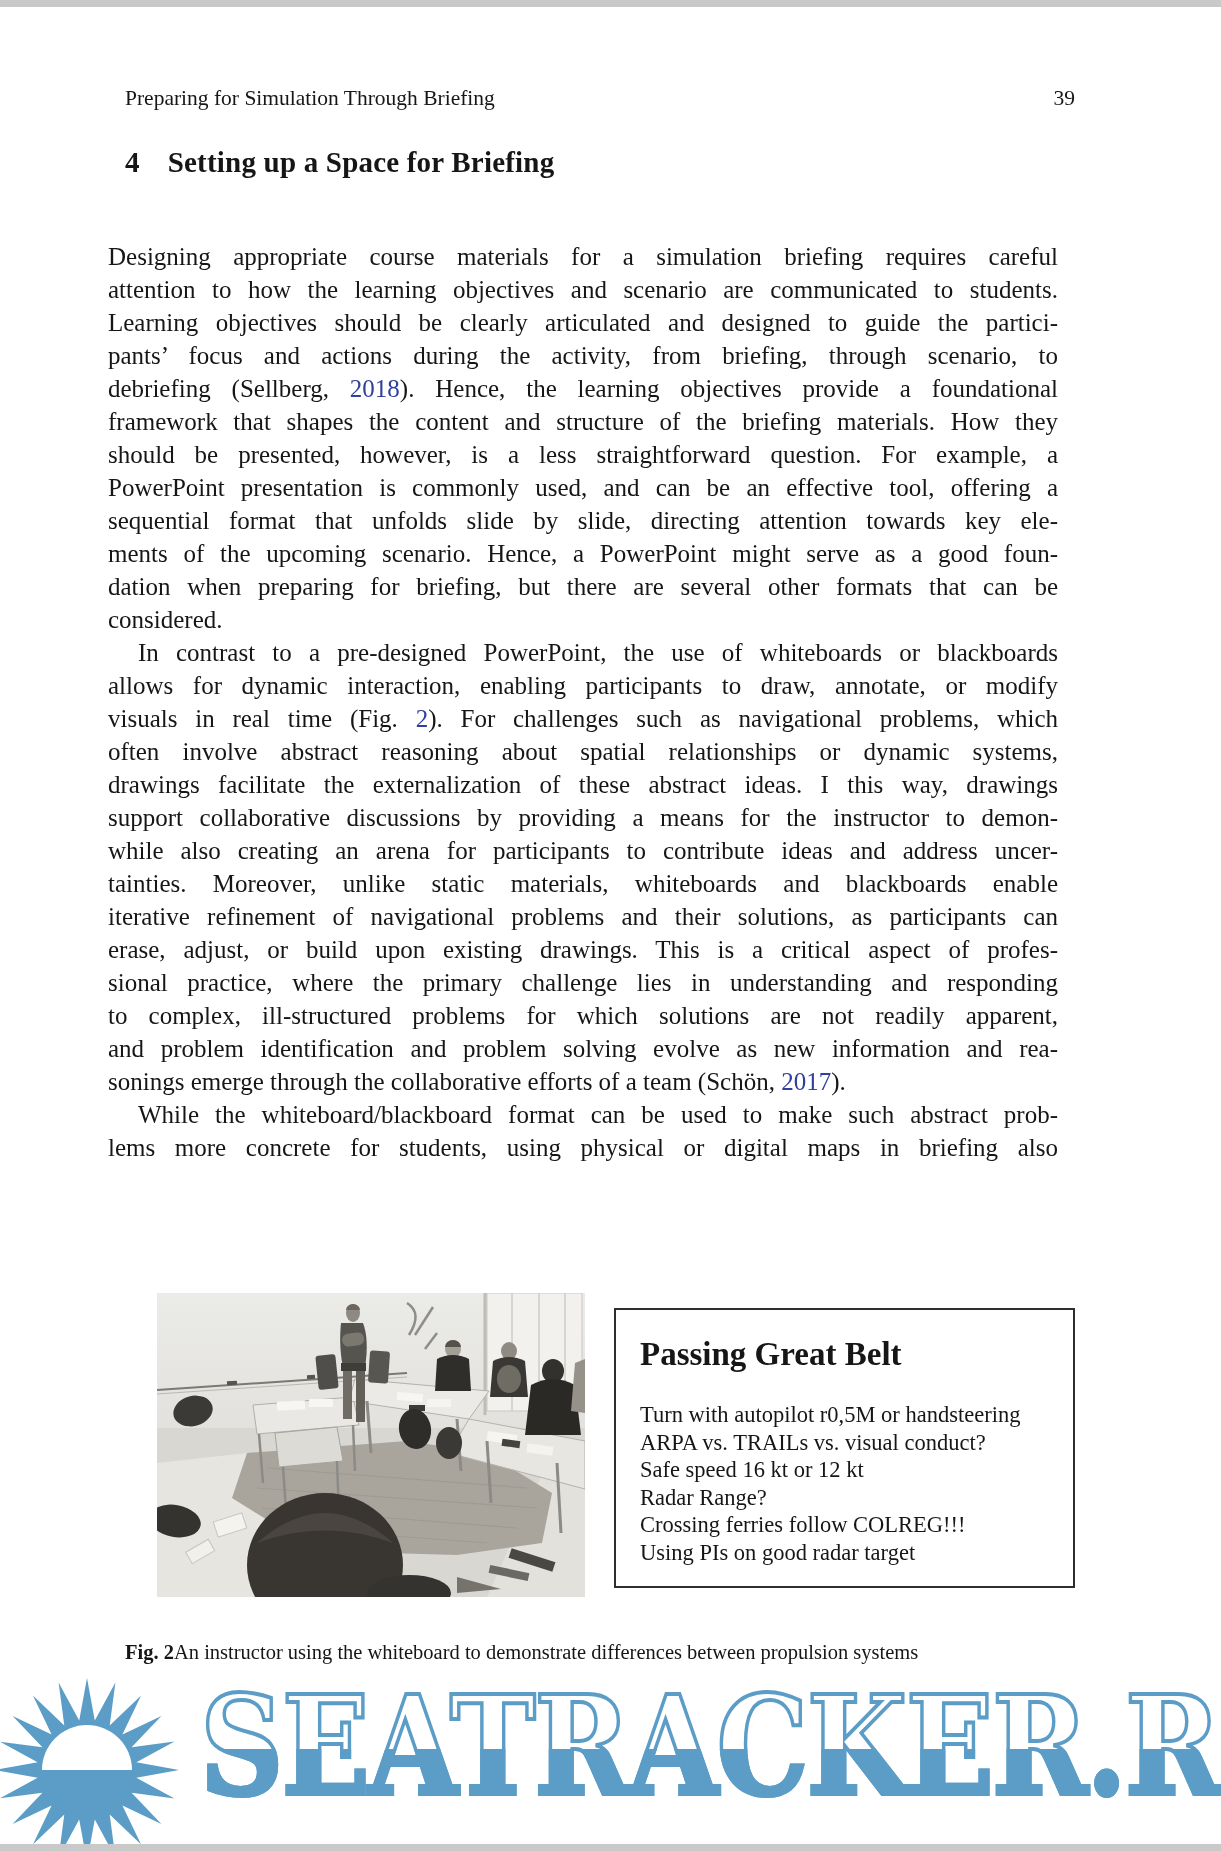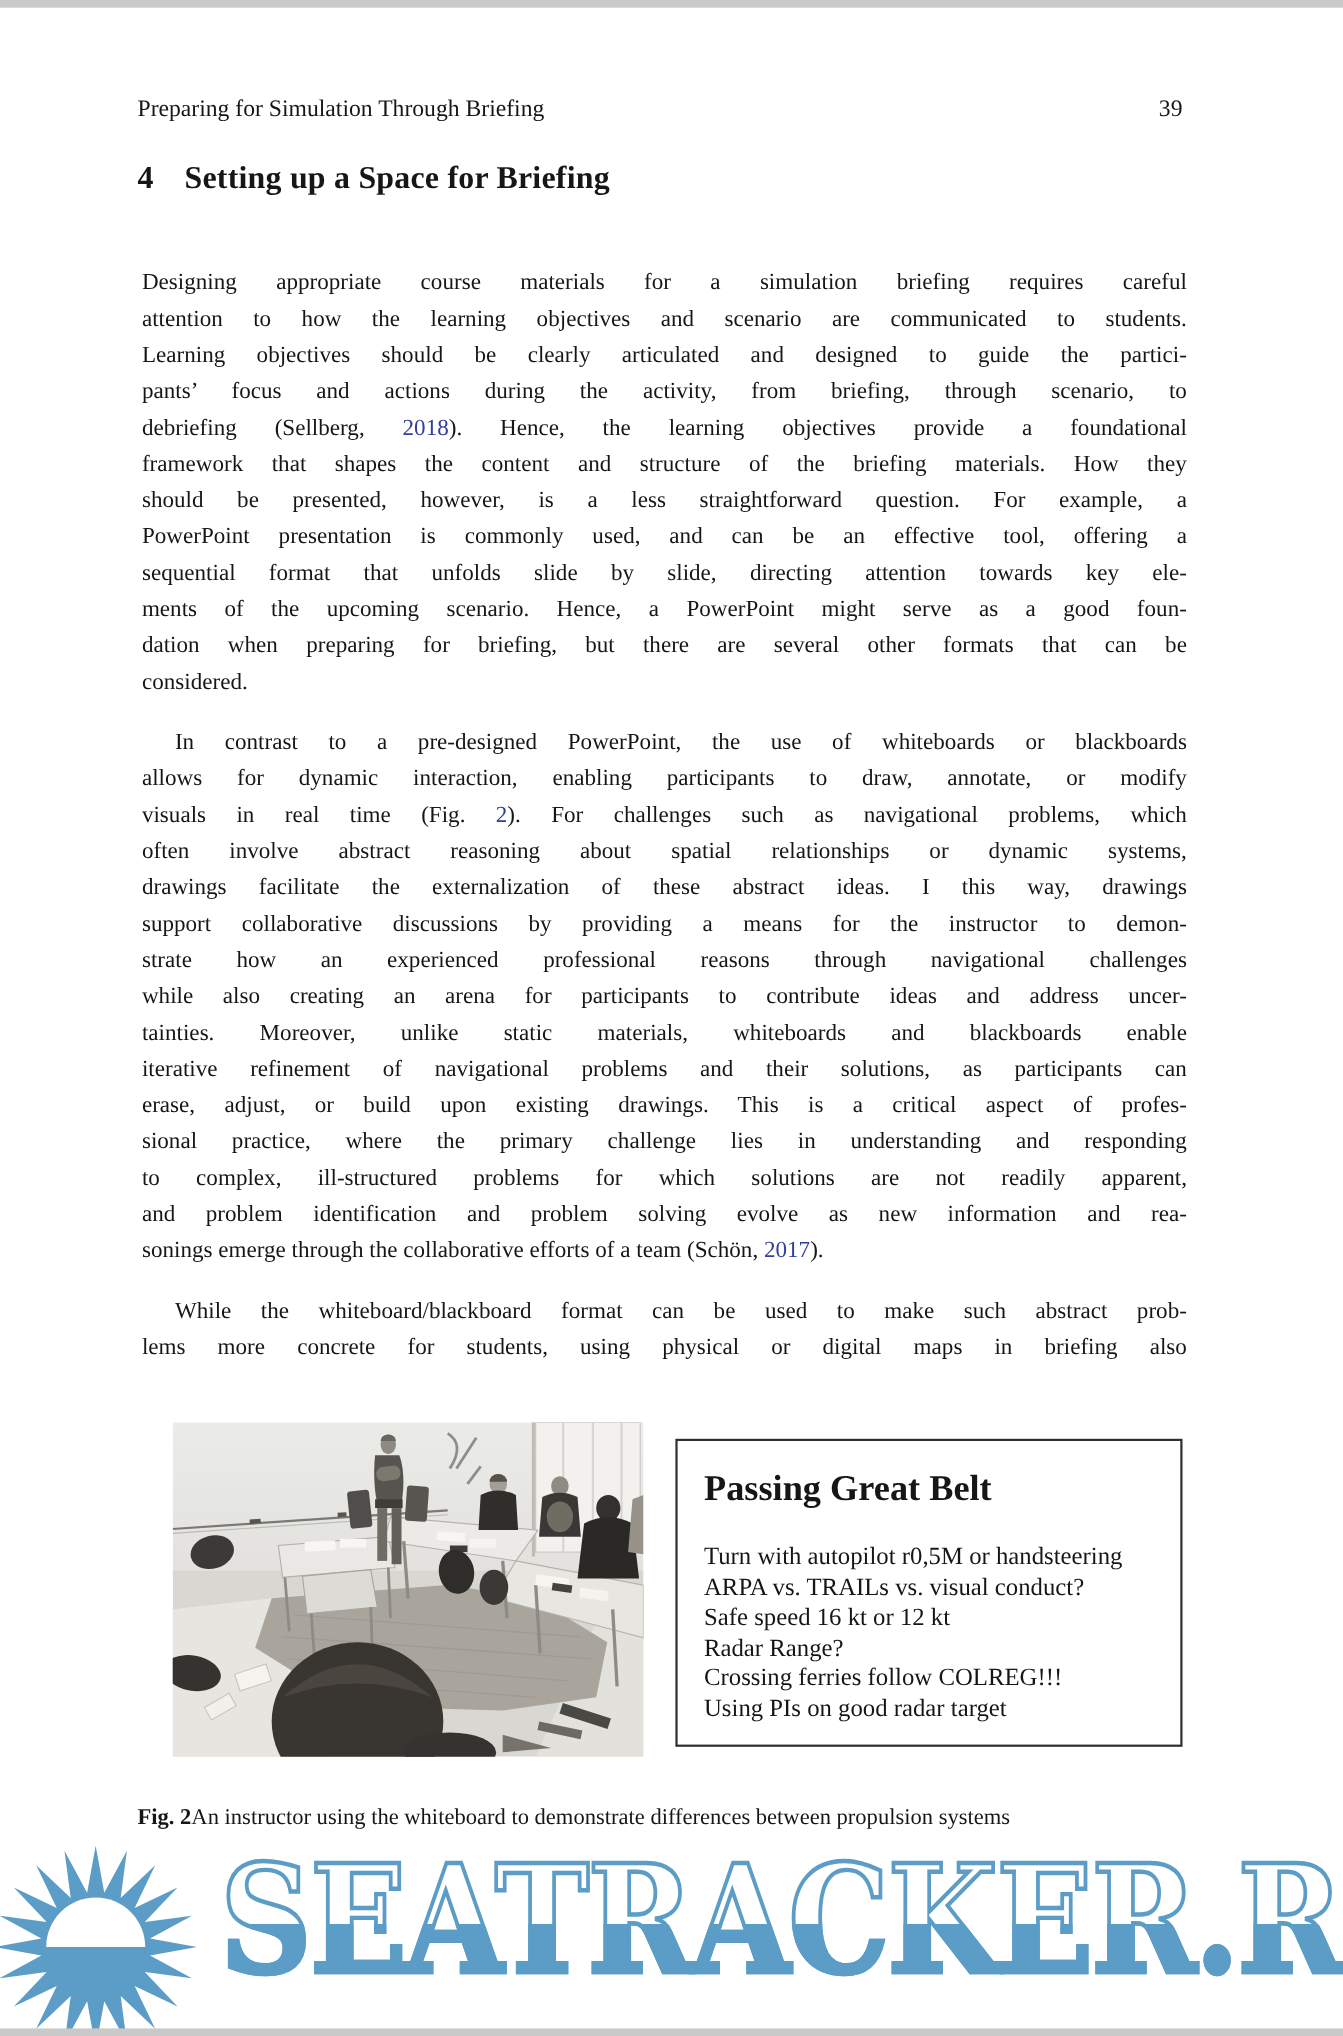--- a/index.html
+++ b/index.html
@@ -28,27 +28,27 @@
   }
   
   .section-heading{
     position:absolute;left:125px;top:146px;width:950px;
     font-size:29px;font-weight:bold;letter-spacing:.2px;
   }
   .section-heading .sec-num{display:inline-block;margin-right:28px;}
 
   
   .body-text{
-    position:absolute;left:129px;top:240px;width:950px;
-    font-size:21px;line-height:33px;
+    position:absolute;left:108px;top:240px;width:950px;
+    font-size:25px;line-height:33px;
   }
   .body-text .line{width:950px;}
   .body-text .line.just{text-align:justify;text-align-last:justify;}
   .body-text .line.end{text-align:left;}
-  .body-text .line.indent{text-indent:30px;margin-top:22px;}
+  .body-text .line.indent{text-indent:30px;}
   .ref{color:var(--link);}
 
   
   .figure-photo{
     position:absolute;left:157px;top:1293px;width:428px;height:304px;
     display:block;
   }
   .whiteboard-panel{
     position:absolute;left:614px;top:1308px;width:461px;height:280px;
     box-sizing:border-box;border:2px solid #2e2e2e;background:#fff;
@@ -105,21 +105,20 @@
       <div class="line just"><span>sequential format that unfolds slide by slide, directing attention towards key ele-</span></div>
       <div class="line just"><span>ments of the upcoming scenario. Hence, a PowerPoint might serve as a good foun-</span></div>
       <div class="line just"><span>dation when preparing for briefing, but there are several other formats that can be</span></div>
       <div class="line end"><span>considered.</span></div>
       <div class="line just indent"><span>In contrast to a pre-designed PowerPoint, the use of whiteboards or blackboards</span></div>
       <div class="line just"><span>allows for dynamic interaction, enabling participants to draw, annotate, or modify</span></div>
       <div class="line just"><span>visuals in real time (Fig. </span><span class="ref">2</span><span>). For challenges such as navigational problems, which</span></div>
       <div class="line just"><span>often involve abstract reasoning about spatial relationships or dynamic systems,</span></div>
       <div class="line just"><span>drawings facilitate the externalization of these abstract ideas. I this way, drawings</span></div>
       <div class="line just"><span>support collaborative discussions by providing a means for the instructor to demon-</span></div>
-      <div class="line just"><span>strate how an experienced professional reasons through navigational challenges</span></div>
       <div class="line just"><span>while also creating an arena for participants to contribute ideas and address uncer-</span></div>
       <div class="line just"><span>tainties. Moreover, unlike static materials, whiteboards and blackboards enable</span></div>
       <div class="line just"><span>iterative refinement of navigational problems and their solutions, as participants can</span></div>
       <div class="line just"><span>erase, adjust, or build upon existing drawings. This is a critical aspect of profes-</span></div>
       <div class="line just"><span>sional practice, where the primary challenge lies in understanding and responding</span></div>
       <div class="line just"><span>to complex, ill-structured problems for which solutions are not readily apparent,</span></div>
       <div class="line just"><span>and problem identification and problem solving evolve as new information and rea-</span></div>
       <div class="line end"><span>sonings emerge through the collaborative efforts of a team (Schön, </span><span class="ref">2017</span><span>).</span></div>
       <div class="line just indent"><span>While the whiteboard/blackboard format can be used to make such abstract prob-</span></div>
       <div class="line just"><span>lems more concrete for students, using physical or digital maps in briefing also</span></div>

